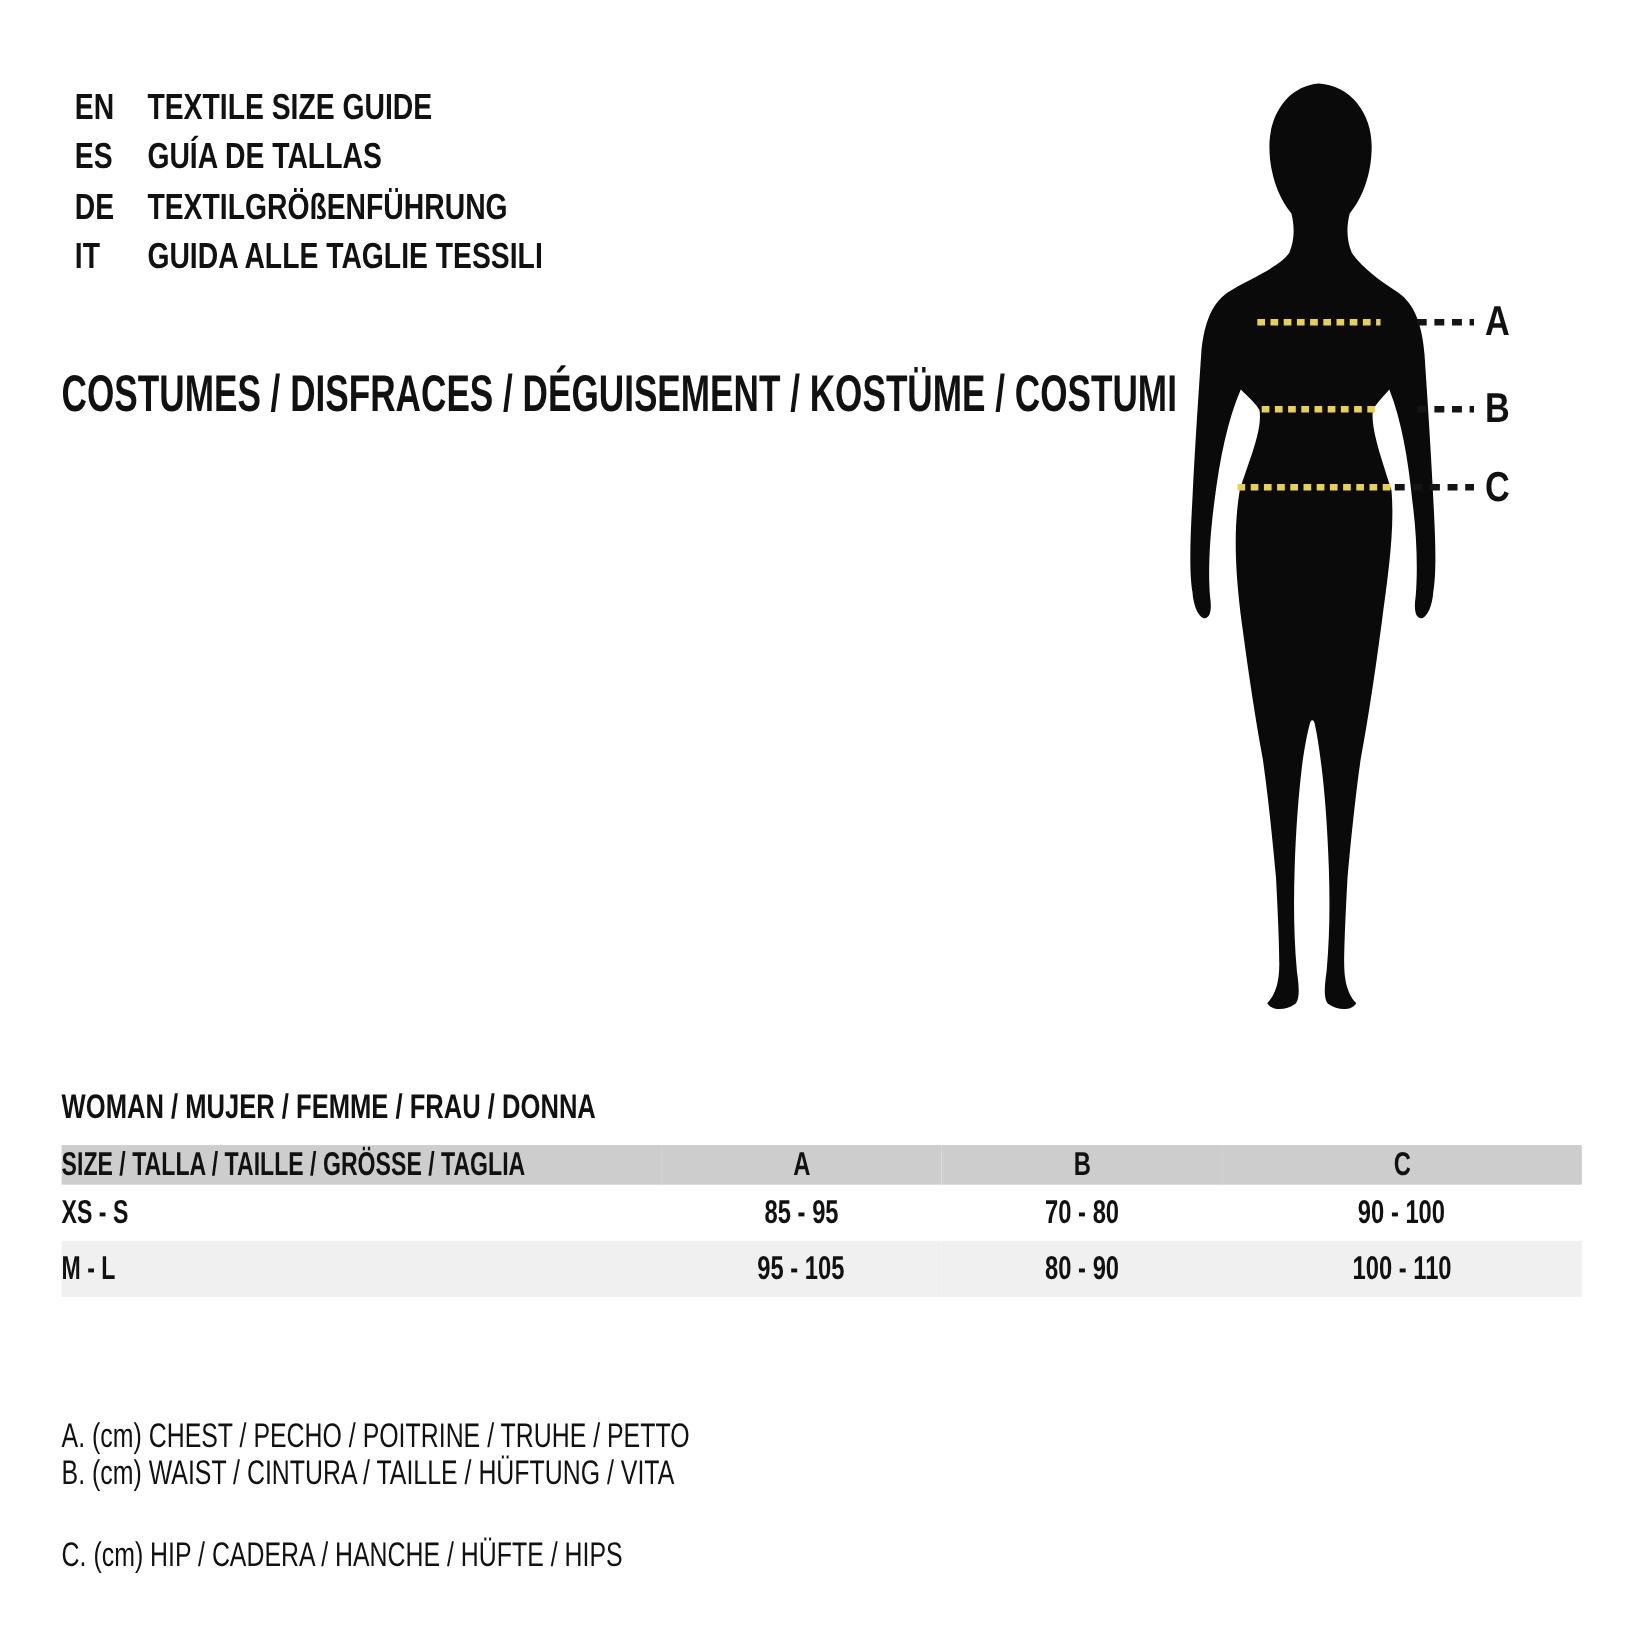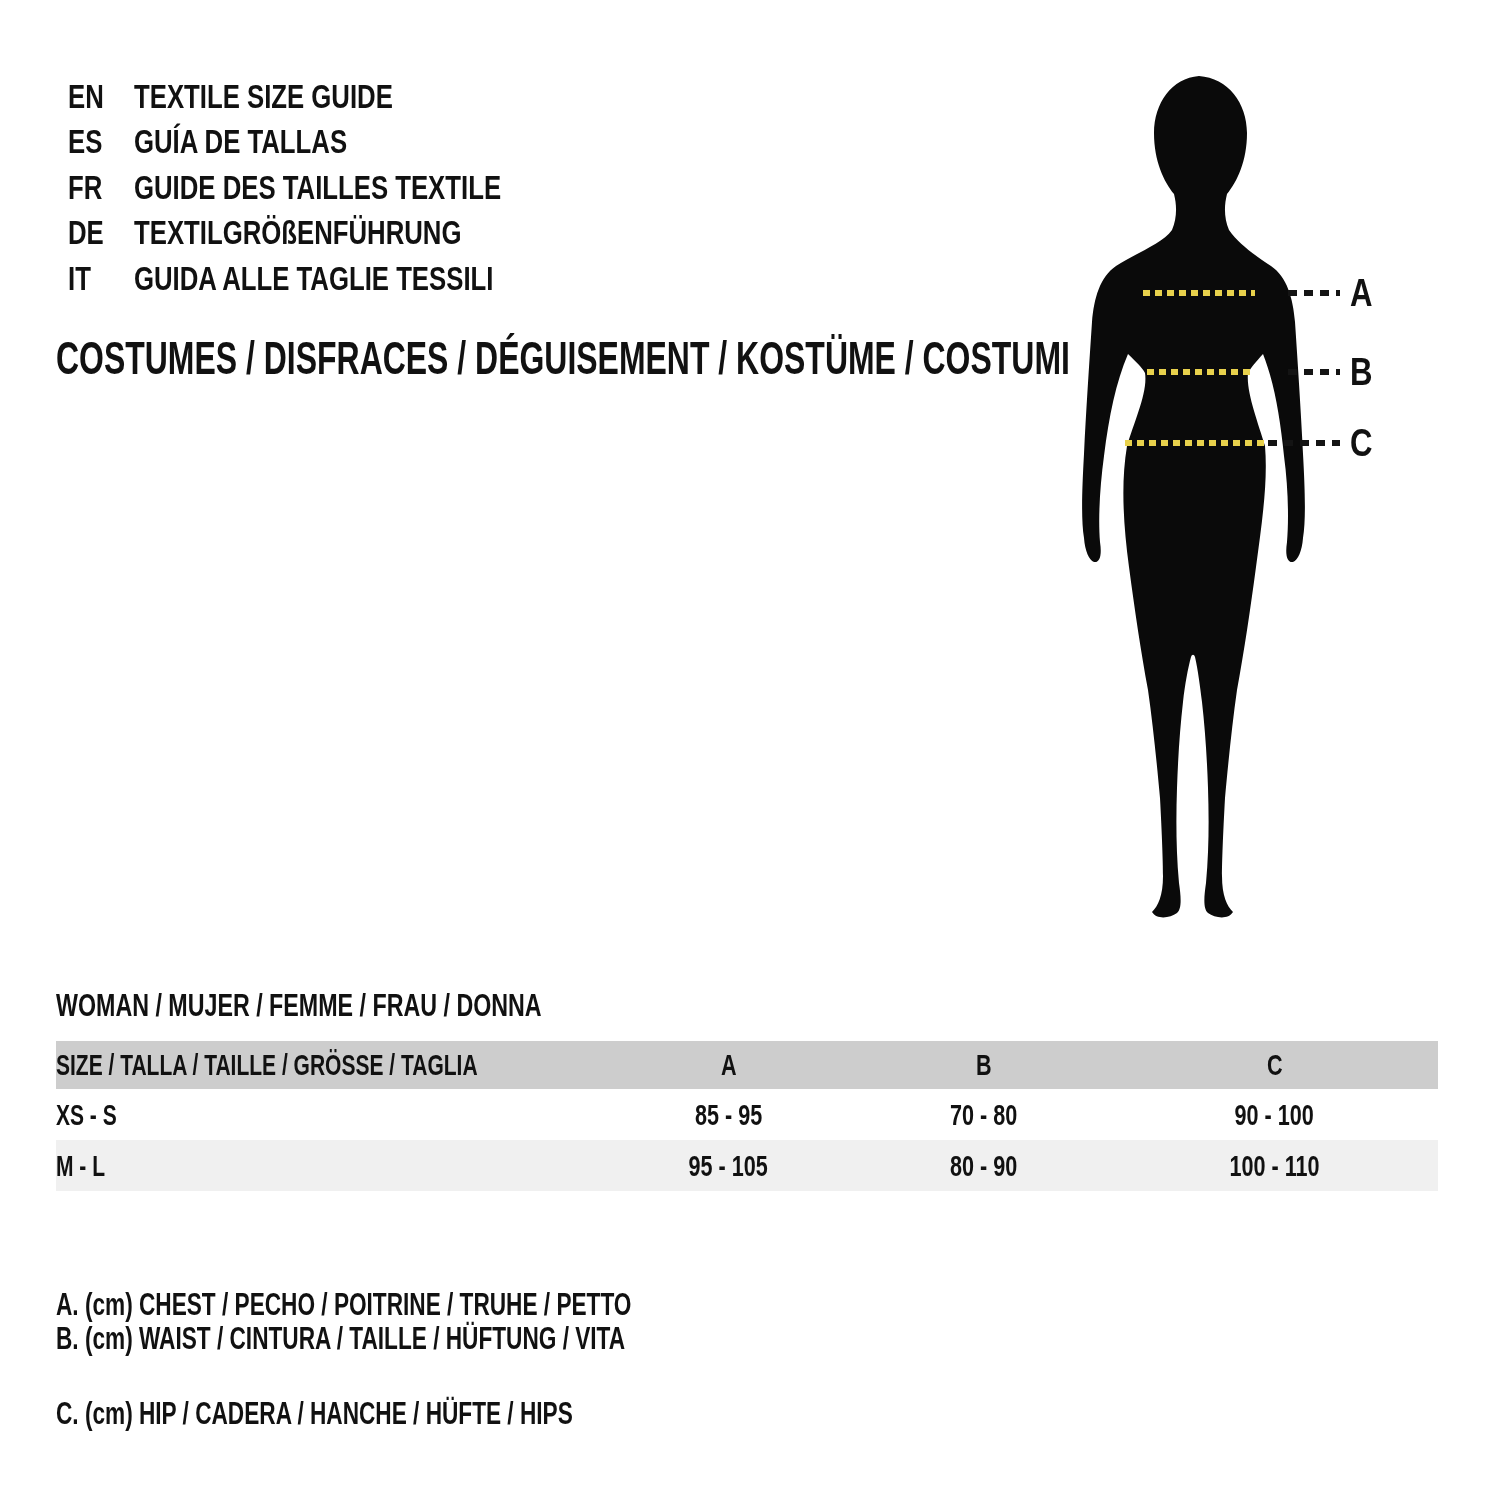--- a/index.html
+++ b/index.html
@@ -42,51 +42,47 @@
   
   .woman-title { left:56px; top:984px; font-size:31px; font-weight:700;
     line-height:44px; }
   .woman-title .cx { --sx:0.75; }
 
   
   .size-table-wrap { left:56px; top:1041px; width:1382px; }
   table.size-table { border-collapse:collapse; table-layout:fixed;
     width:1382px; font-size:30px; font-weight:700; }
   table.size-table th, table.size-table td { vertical-align:middle; padding:0; }
-  table.size-table thead tr { height:48px; background:var(--hdr,#cdcdcd); }
+  table.size-table thead tr { height:36px; background:var(--hdr,#cdcdcd); }
   table.size-table tbody tr { height:51px; }
   table.size-table tbody tr.stripe { background:var(--stripe,#f0f0f0); }
   .col-size { width:545px; }
   .col-a { width:255px; } .col-b { width:255px; } .col-c { width:327px; }
   th.size-col, td.size-col { text-align:left; padding-left:16px; }
   th.num-col, td.num-col { text-align:center; }
   th.last-col, td.last-col { padding-right:78px; }
   td .cx, th .cx { --sx:0.72; }
   .size-col .cx { --sx:0.70; }
 
   
-  .legend-line { left:56px; font-size:31px; font-weight:700; line-height:44px; }
+  .legend-line { left:56px; font-size:31px; font-weight:400; line-height:44px; }
   .legend-line .cx { --sx:0.73; }
   .lg-0 { top:1283px; } .lg-1 { top:1317px; } .lg-2 { top:1392px; }
 </style>
 </head>
 <body style="--ink: #111111; --hdr: #cdcdcd; --stripe: #f0f0f0;">
 
 <div class="abs langs">
   <div class="lang-row">
     <span class="lang-code"><span class="cx">EN</span></span>
     <span class="cx">TEXTILE SIZE GUIDE</span>
   </div>
   <div class="lang-row">
     <span class="lang-code"><span class="cx">ES</span></span>
     <span class="cx">GUÍA DE TALLAS</span>
-  </div>
-  <div class="lang-row">
-    <span class="lang-code"><span class="cx">FR</span></span>
-    <span class="cx">GUIDE DES TAILLES TEXTILE</span>
   </div>
   <div class="lang-row">
     <span class="lang-code"><span class="cx">DE</span></span>
     <span class="cx">TEXTILGRÖßENFÜHRUNG</span>
   </div>
   <div class="lang-row">
     <span class="lang-code"><span class="cx">IT</span></span>
     <span class="cx">GUIDA ALLE TAGLIE TESSILI</span>
   </div>
 </div>

